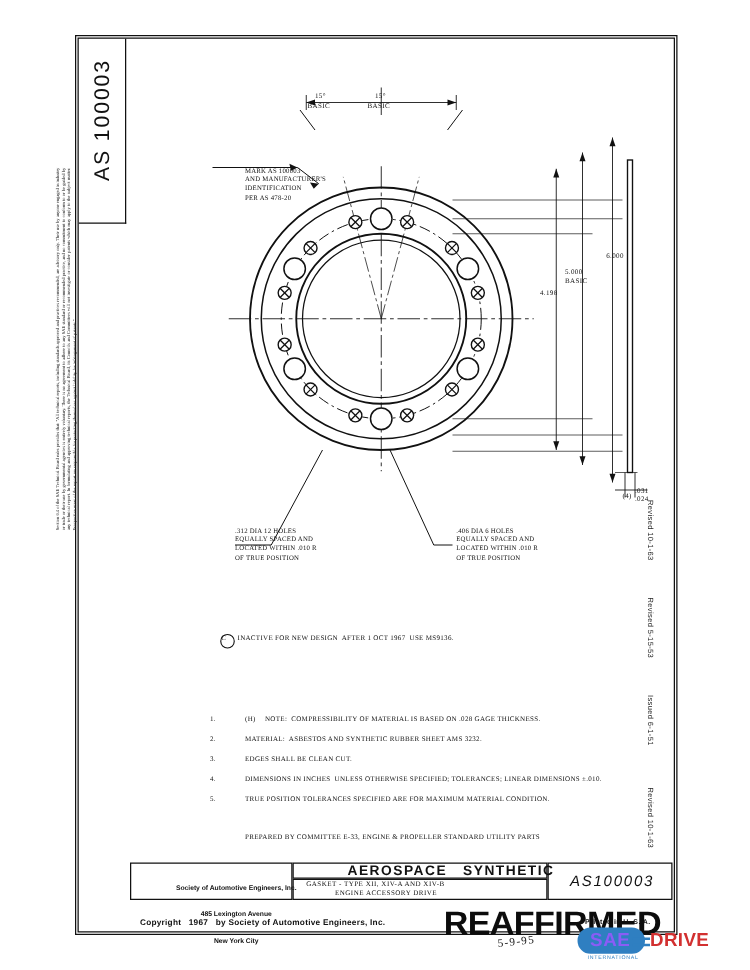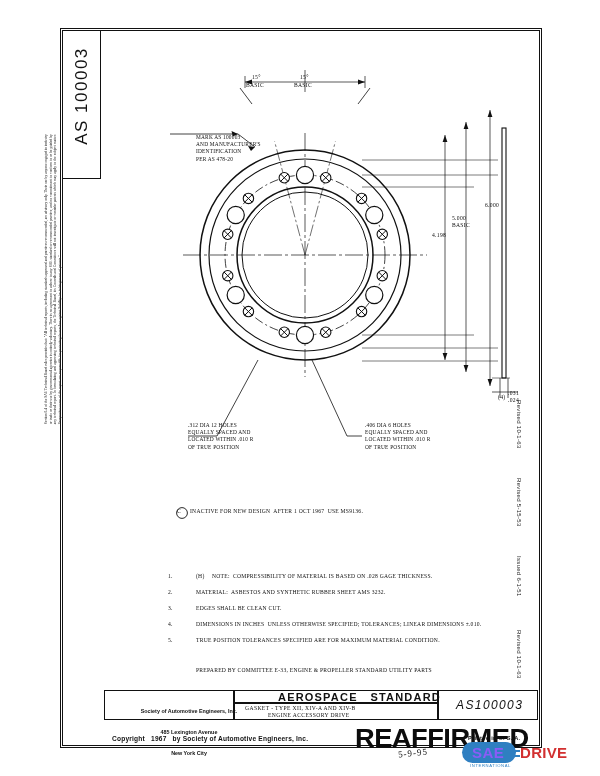--- a/index.html
+++ b/index.html
@@ -303,21 +303,21 @@
   <div class="tb" style="left:234px;top:690px;width:204px;height:13px;"></div>
   <div class="tb" style="left:234px;top:703px;width:204px;height:17px;"></div>
   <div class="tb" style="left:438px;top:690px;width:100px;height:30px;"></div>
 
   <div class="tb-txt sae-addr" style="left:114px;top:694px;">
     <div>Society of Automotive Engineers, Inc.</div>
     <div>485 Lexington Avenue</div>
     <div>New York City</div>
   </div>
 
-  <div class="tb-txt as-title" style="left:278px;top:691px;">AEROSPACE   STANDARD</div>
+  <div class="tb-txt as-title" style="left:278px;top:691px;">AEROSPACE   SYNTHETIC</div>
 
   <div class="tb-txt as-sub" style="left:245px;top:705px;">GASKET - TYPE XII, XIV-A AND XIV-B</div>
   <div class="tb-txt as-sub" style="left:268px;top:712px;">ENGINE ACCESSORY DRIVE</div>
 
   <div class="tb-txt as-no" style="left:456px;top:698px;font-style:italic;">AS100003</div>
 
   <div class="tb-txt copy" style="left:112px;top:735px;">Copyright   1967   by Society of Automotive Engineers, Inc.</div>
 
   <div class="tb-txt printed" style="left:468px;top:735px;">Printed in U. S. A.</div>
 

